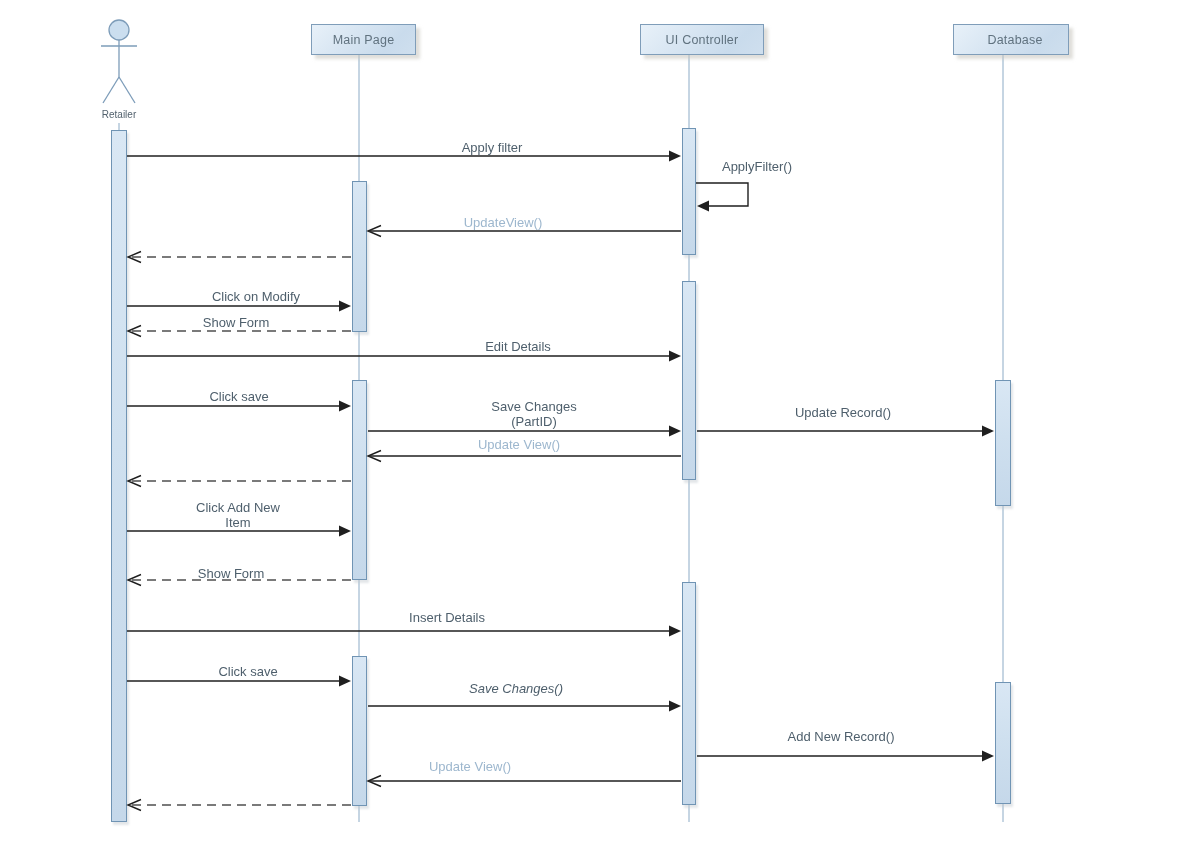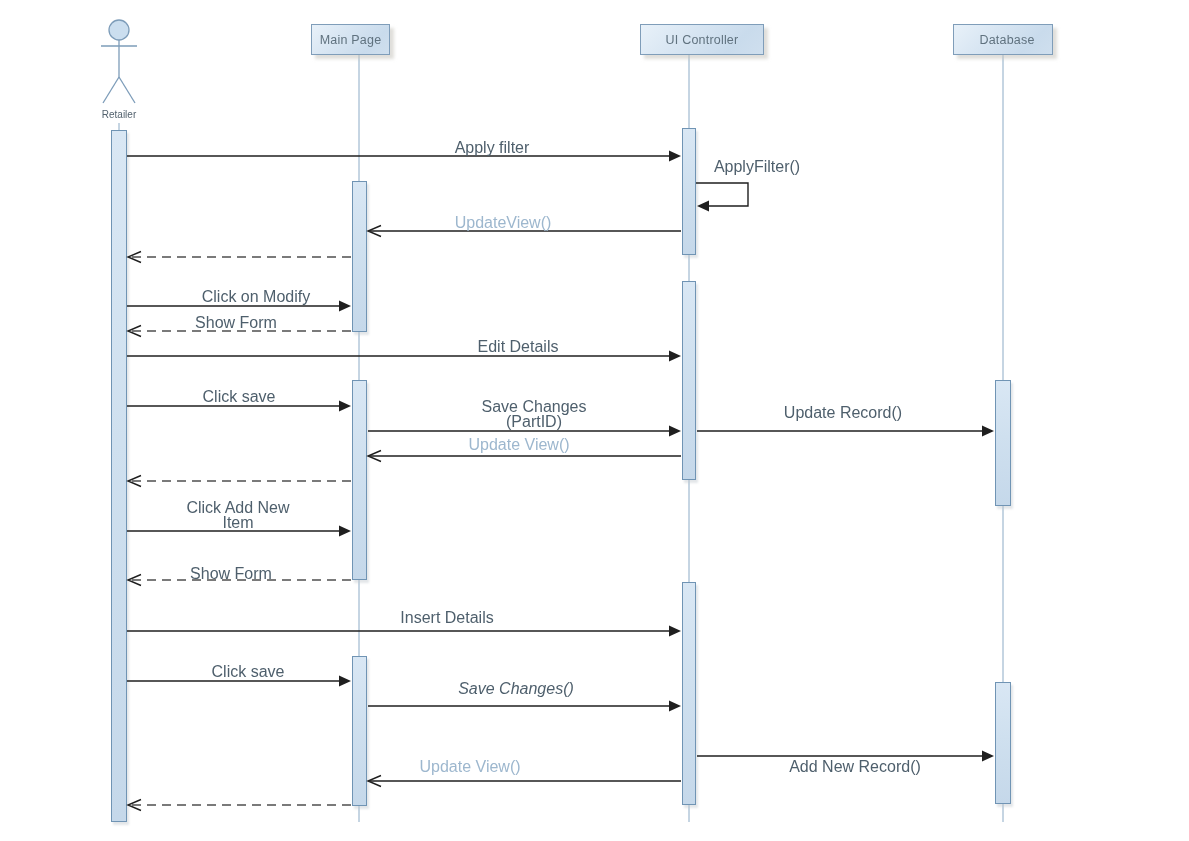--- a/index.html
+++ b/index.html
@@ -27,21 +27,21 @@
   .activation{
     position:absolute;
     border:1px solid #7094b4;
     background:linear-gradient(180deg,#d9e7f4 0%,#cfe0ef 45%,#c5d8ea 100%);
     box-shadow:2px 3px 2px rgba(193,199,206,0.45);
     box-sizing:border-box;
   }
   .msg-label{
     position:absolute;
     transform:translate(-50%,-50%);
-    font-size:16px;line-height:15px;
+    font-size:13px;line-height:15px;
     white-space:pre-line;text-align:center;
   }
   .tone-dark{color:#4e5f6c;}
   .tone-light{color:#9db7ce;}
   .actor-label{
     position:absolute;transform:translate(-50%,-50%);
     font-size:10px;color:#53626e;
   }
 </style>
 </head>
@@ -109,27 +109,27 @@
       <polygon points="681,706 669,700.5 669,711.5" fill="#1f1f1f"></polygon>
       <line x1="697" y1="756" x2="992" y2="756" stroke-width="1.4" stroke="#1f1f1f"></line>
       <polygon points="994,756 982,750.5 982,761.5" fill="#1f1f1f"></polygon>
       <line x1="681" y1="781" x2="370" y2="781" stroke-width="1.4" stroke="#1f1f1f"></line>
       <polyline points="381,775.5 368,781 381,786.5" fill="none" stroke="#1f1f1f" stroke-width="1.4"></polyline>
       <line x1="351" y1="805" x2="130" y2="805" stroke-width="1.7" stroke="#4f4f4f" stroke-dasharray="9 6"></line>
       <polyline points="141,799.5 128,805 141,810.5" fill="none" stroke="#1f1f1f" stroke-width="1.4"></polyline>
     </svg>
   <div id="participants">
       <div class="actor-label" style="left: 119px; top: 114px;">Retailer</div>
-      <div class="obj-box" style="left: 311px; top: 24px; width: 79px; height: 31px;">
+      <div class="obj-box" style="left: 311px; top: 24px; width: 105px; height: 31px;">
         <span>Main Page</span>
       </div>
       <div class="obj-box" style="left: 640px; top: 24px; width: 124px; height: 31px;">
         <span>UI Controller</span>
       </div>
-      <div class="obj-box" style="left: 953px; top: 24px; width: 100px; height: 31px; padding-left: 8px;">
+      <div class="obj-box" style="left: 953px; top: 24px; width: 116px; height: 31px; padding-left: 8px;">
         <span>Database</span>
       </div>
     </div>
   <div id="labels">
       <div class="msg-label tone-dark" style="left: 492px; top: 147px;">Apply filter</div>
       <div class="msg-label tone-dark" style="left: 757px; top: 166px;">ApplyFilter()</div>
       <div class="msg-label tone-light" style="left: 503px; top: 222px;">UpdateView()</div>
       <div class="msg-label tone-dark" style="left: 256px; top: 296px; text-align: right;">Click on Modify</div>
       <div class="msg-label tone-dark" style="left: 236px; top: 322px;">Show Form</div>
       <div class="msg-label tone-dark" style="left: 518px; top: 346px;">Edit Details</div>
@@ -137,16 +137,16 @@
       <div class="msg-label tone-dark" style="left: 516px; top: 414px; margin-left: 18px;">Save Changes
 (PartID)</div>
       <div class="msg-label tone-dark" style="left: 843px; top: 412px;">Update Record()</div>
       <div class="msg-label tone-light" style="left: 519px; top: 444px;">Update View()</div>
       <div class="msg-label tone-dark" style="left: 238px; top: 515px;">Click Add New
 Item</div>
       <div class="msg-label tone-dark" style="left: 231px; top: 573px;">Show Form</div>
       <div class="msg-label tone-dark" style="left: 447px; top: 617px;">Insert Details</div>
       <div class="msg-label tone-dark" style="left: 248px; top: 671px;">Click save</div>
       <div class="msg-label tone-dark" style="left: 516px; top: 688px; font-style: italic;">Save Changes()</div>
-      <div class="msg-label tone-dark" style="left: 841px; top: 766px; margin-left: 14px;">Add New Record()</div>
+      <div class="msg-label tone-dark" style="left: 841px; top: 736px;">Add New Record()</div>
       <div class="msg-label tone-light" style="left: 470px; top: 766px;">Update View()</div>
     </div>
 </div>
 
 </body></html>

